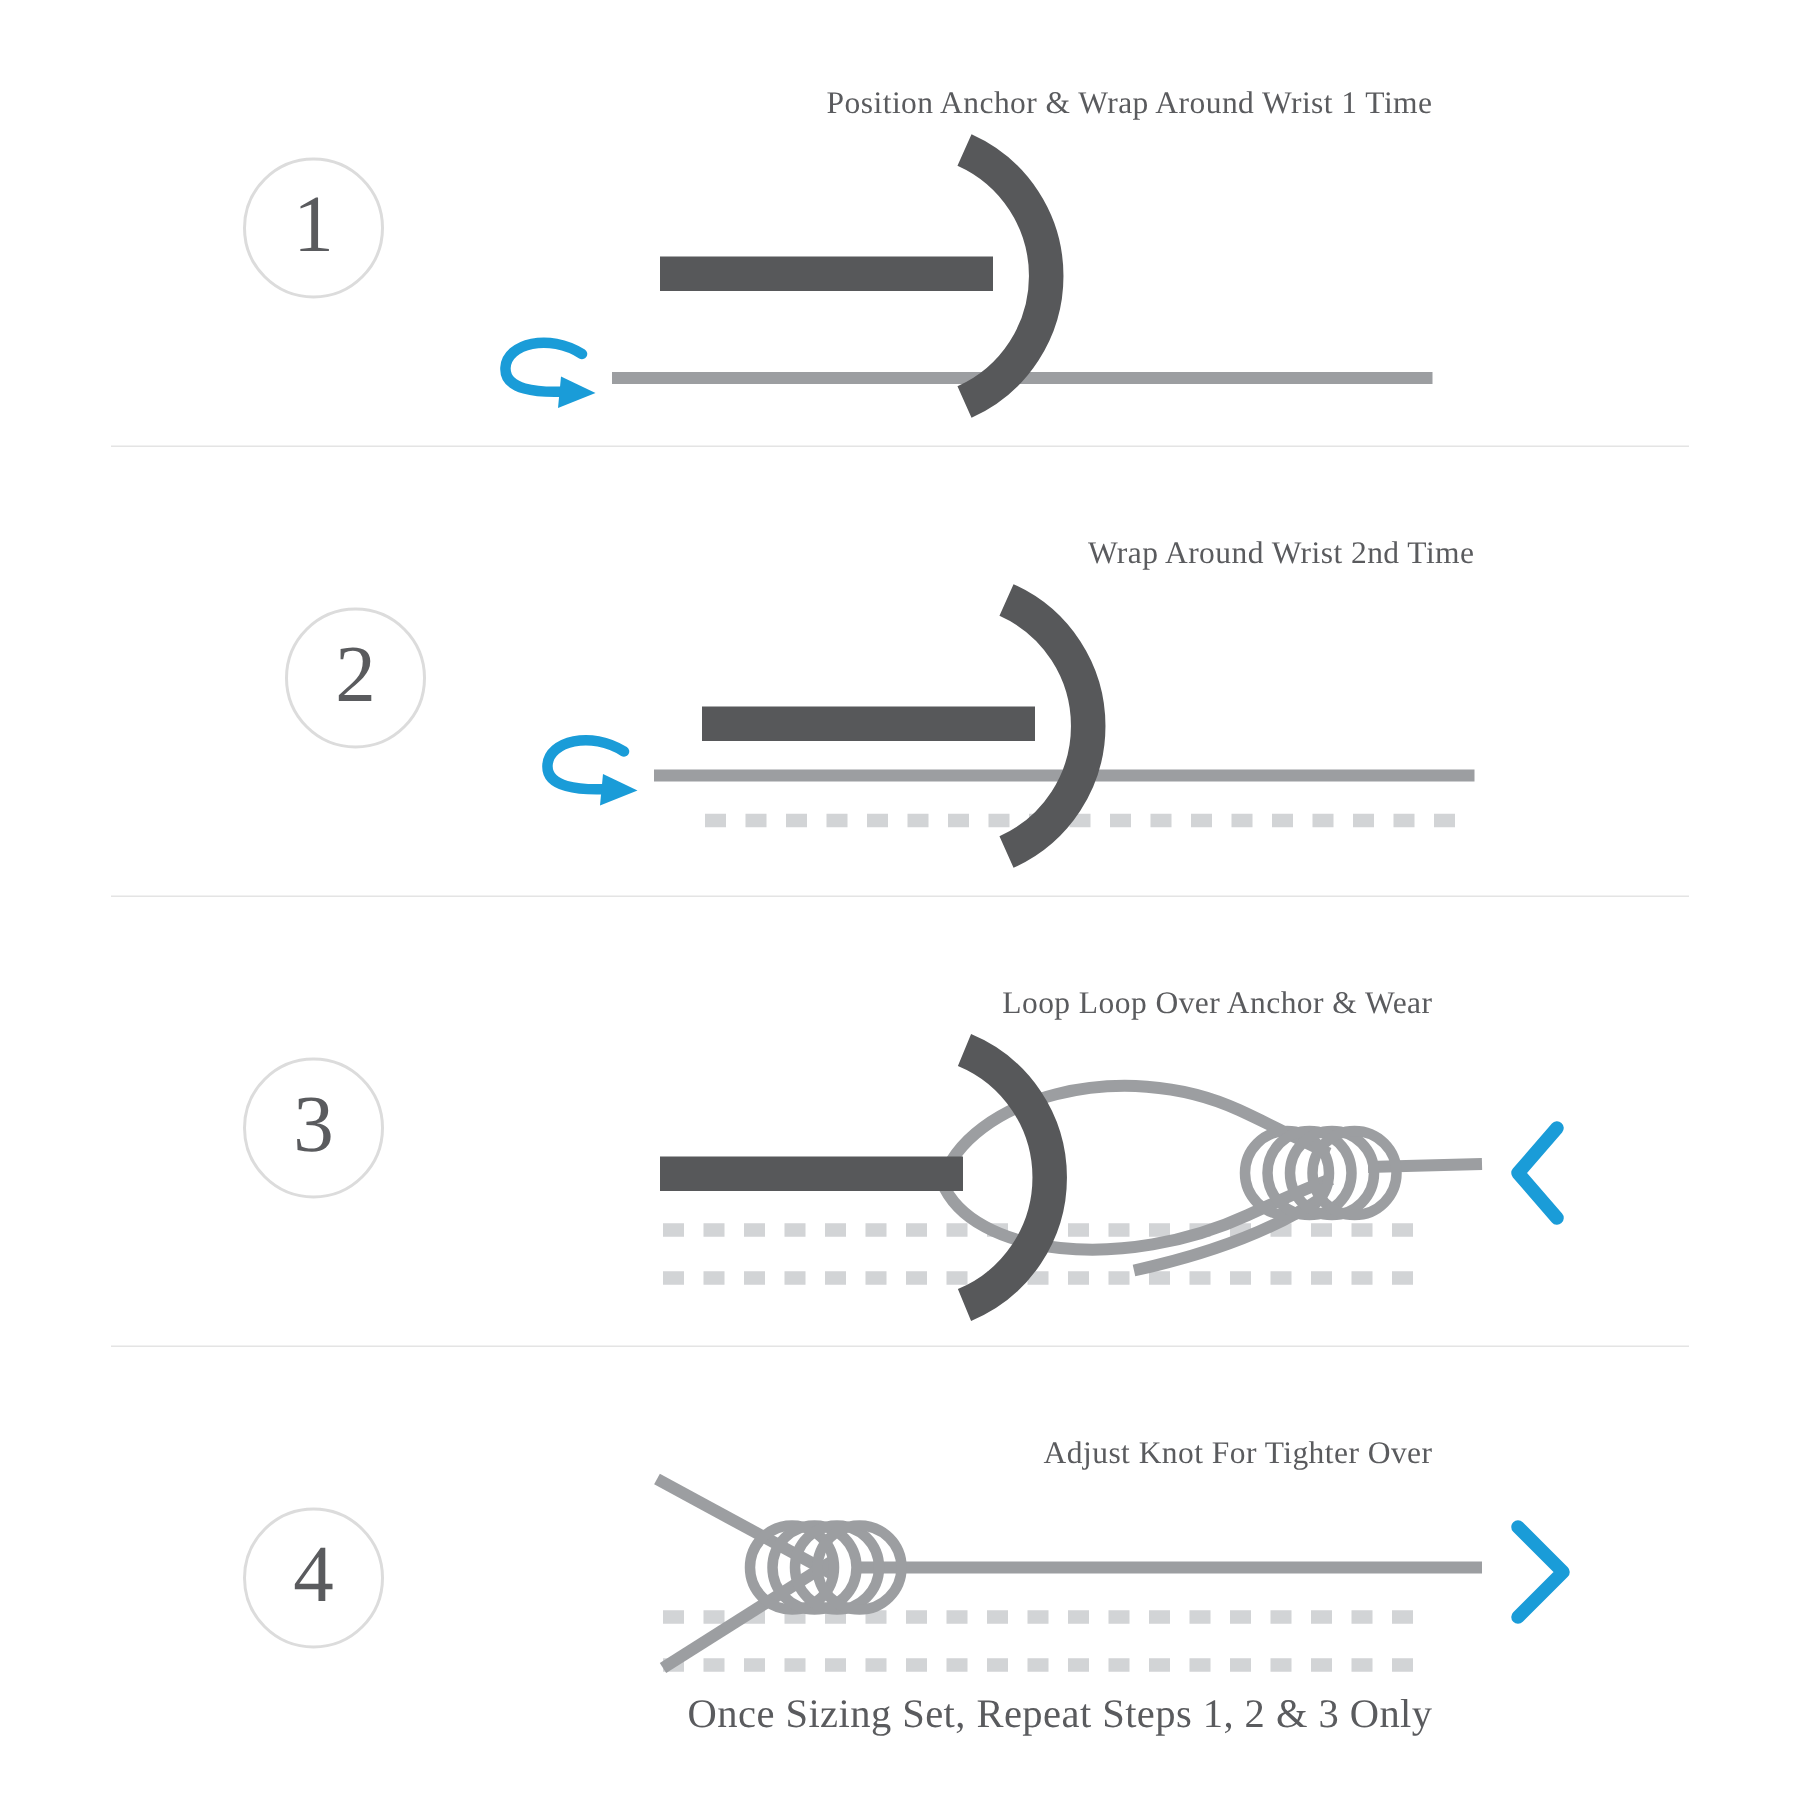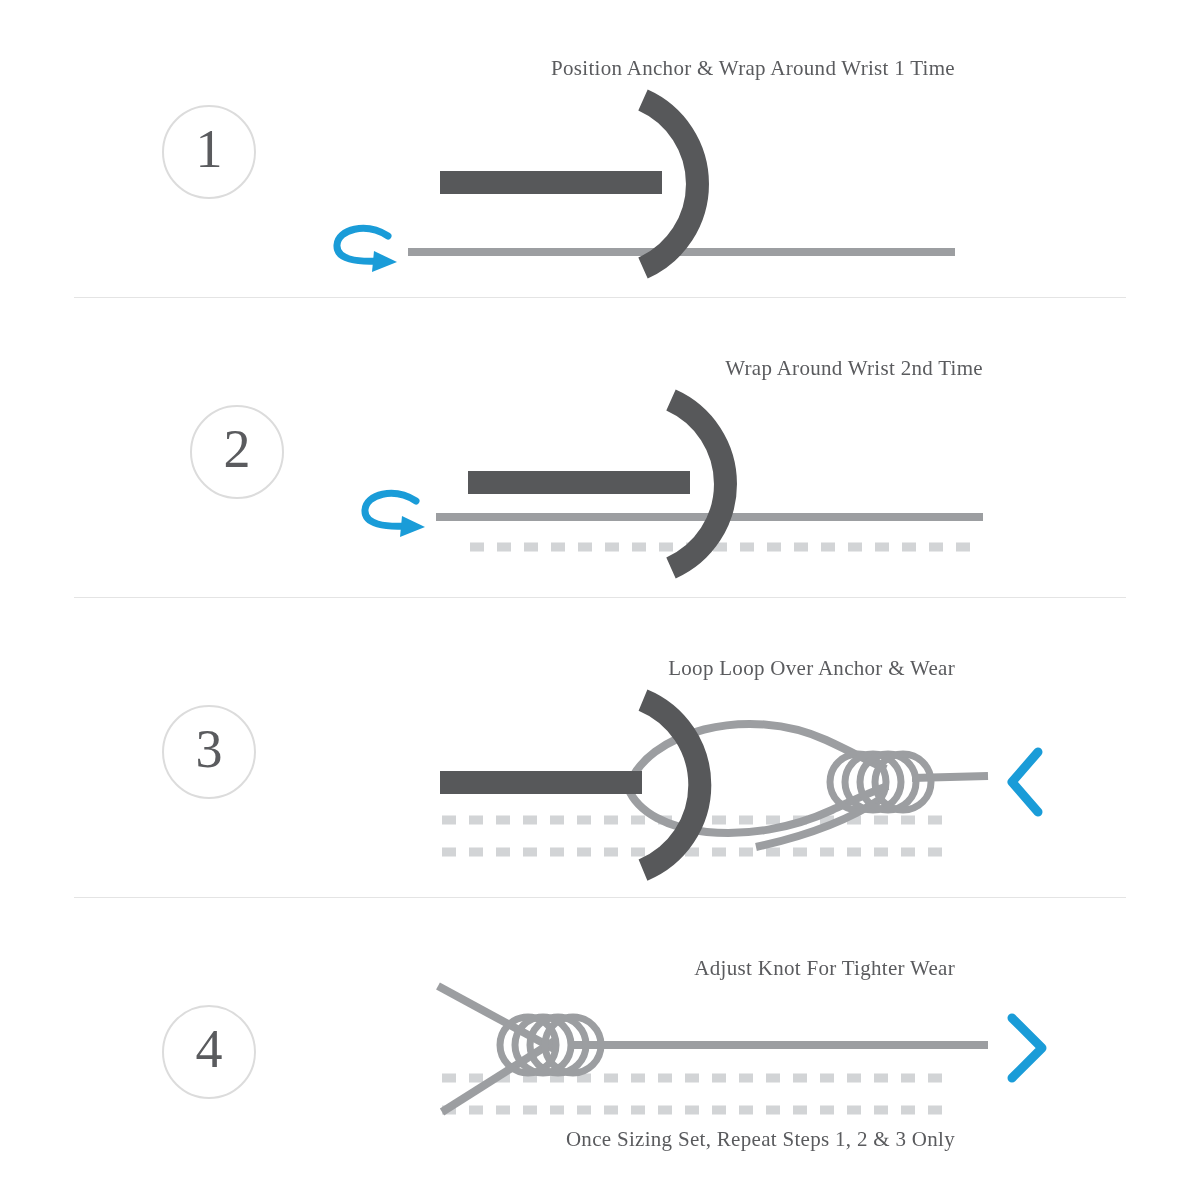--- a/index.html
+++ b/index.html
@@ -43,21 +43,21 @@
     padding-bottom: 6px;
   }
   .step-title {
     position: absolute; right: 245px; top: 56px;
     font-size: 21px; letter-spacing: 0.3px;
     color: var(--text-gray, #5a5b5e);
     white-space: nowrap;
   }
   .footer-note {
     position: absolute; right: 245px; top: 227px;
-    font-size: 21px; letter-spacing: 0.3px;
+    font-size: 27px; letter-spacing: 0.3px;
     color: var(--text-gray, #5a5b5e);
     white-space: nowrap;
   }
   .illus { position: absolute; left: 0; top: 0; width: 1200px; height: 300px; display: block; }
 
   .anchor-bar { fill: var(--anchor-dark, #57585a); }
   .anchor-arc { fill: none; stroke: var(--anchor-dark, #57585a); stroke-width: 23; }
   .cord       { fill: none; stroke: var(--cord-gray, #9c9ea1); stroke-width: 8; }
   .dashes     { fill: none; stroke: var(--dash-light, #d2d4d6); stroke-width: 9; stroke-dasharray: 14 13; }
   .coil circle{ fill: none; stroke: var(--cord-gray, #9c9ea1); stroke-width: 7; }
@@ -135,21 +135,21 @@
         <circle cx="888" cy="182" r="28"></circle>
         <circle cx="903" cy="182" r="28"></circle>
       </g>
       <polyline class="chevron" points="1038,152 1012,182 1038,212"></polyline>
     </svg>
   </section>
 
   <div class="divider" id="divider-3"></div>
 
   <section class="step" id="step-4">
-    <div class="step-title">Adjust Knot For Tighter Wear</div>
+    <div class="step-title">Adjust Knot For Tighter Over</div>
     <div class="step-circle">
       <span class="step-number">4</span>
     </div>
     <svg class="illus" viewBox="0 0 1200 300" aria-hidden="true">
       <line class="dashes" x1="442" y1="178" x2="955" y2="178"></line>
       <line class="dashes" x1="442" y1="210" x2="955" y2="210"></line>
       <g>
         <line class="cord" x1="438" y1="86" x2="556" y2="150"></line>
         <line class="cord" x1="442" y1="212" x2="556" y2="140"></line>
         <line class="cord" x1="574" y1="145" x2="988" y2="145"></line>

